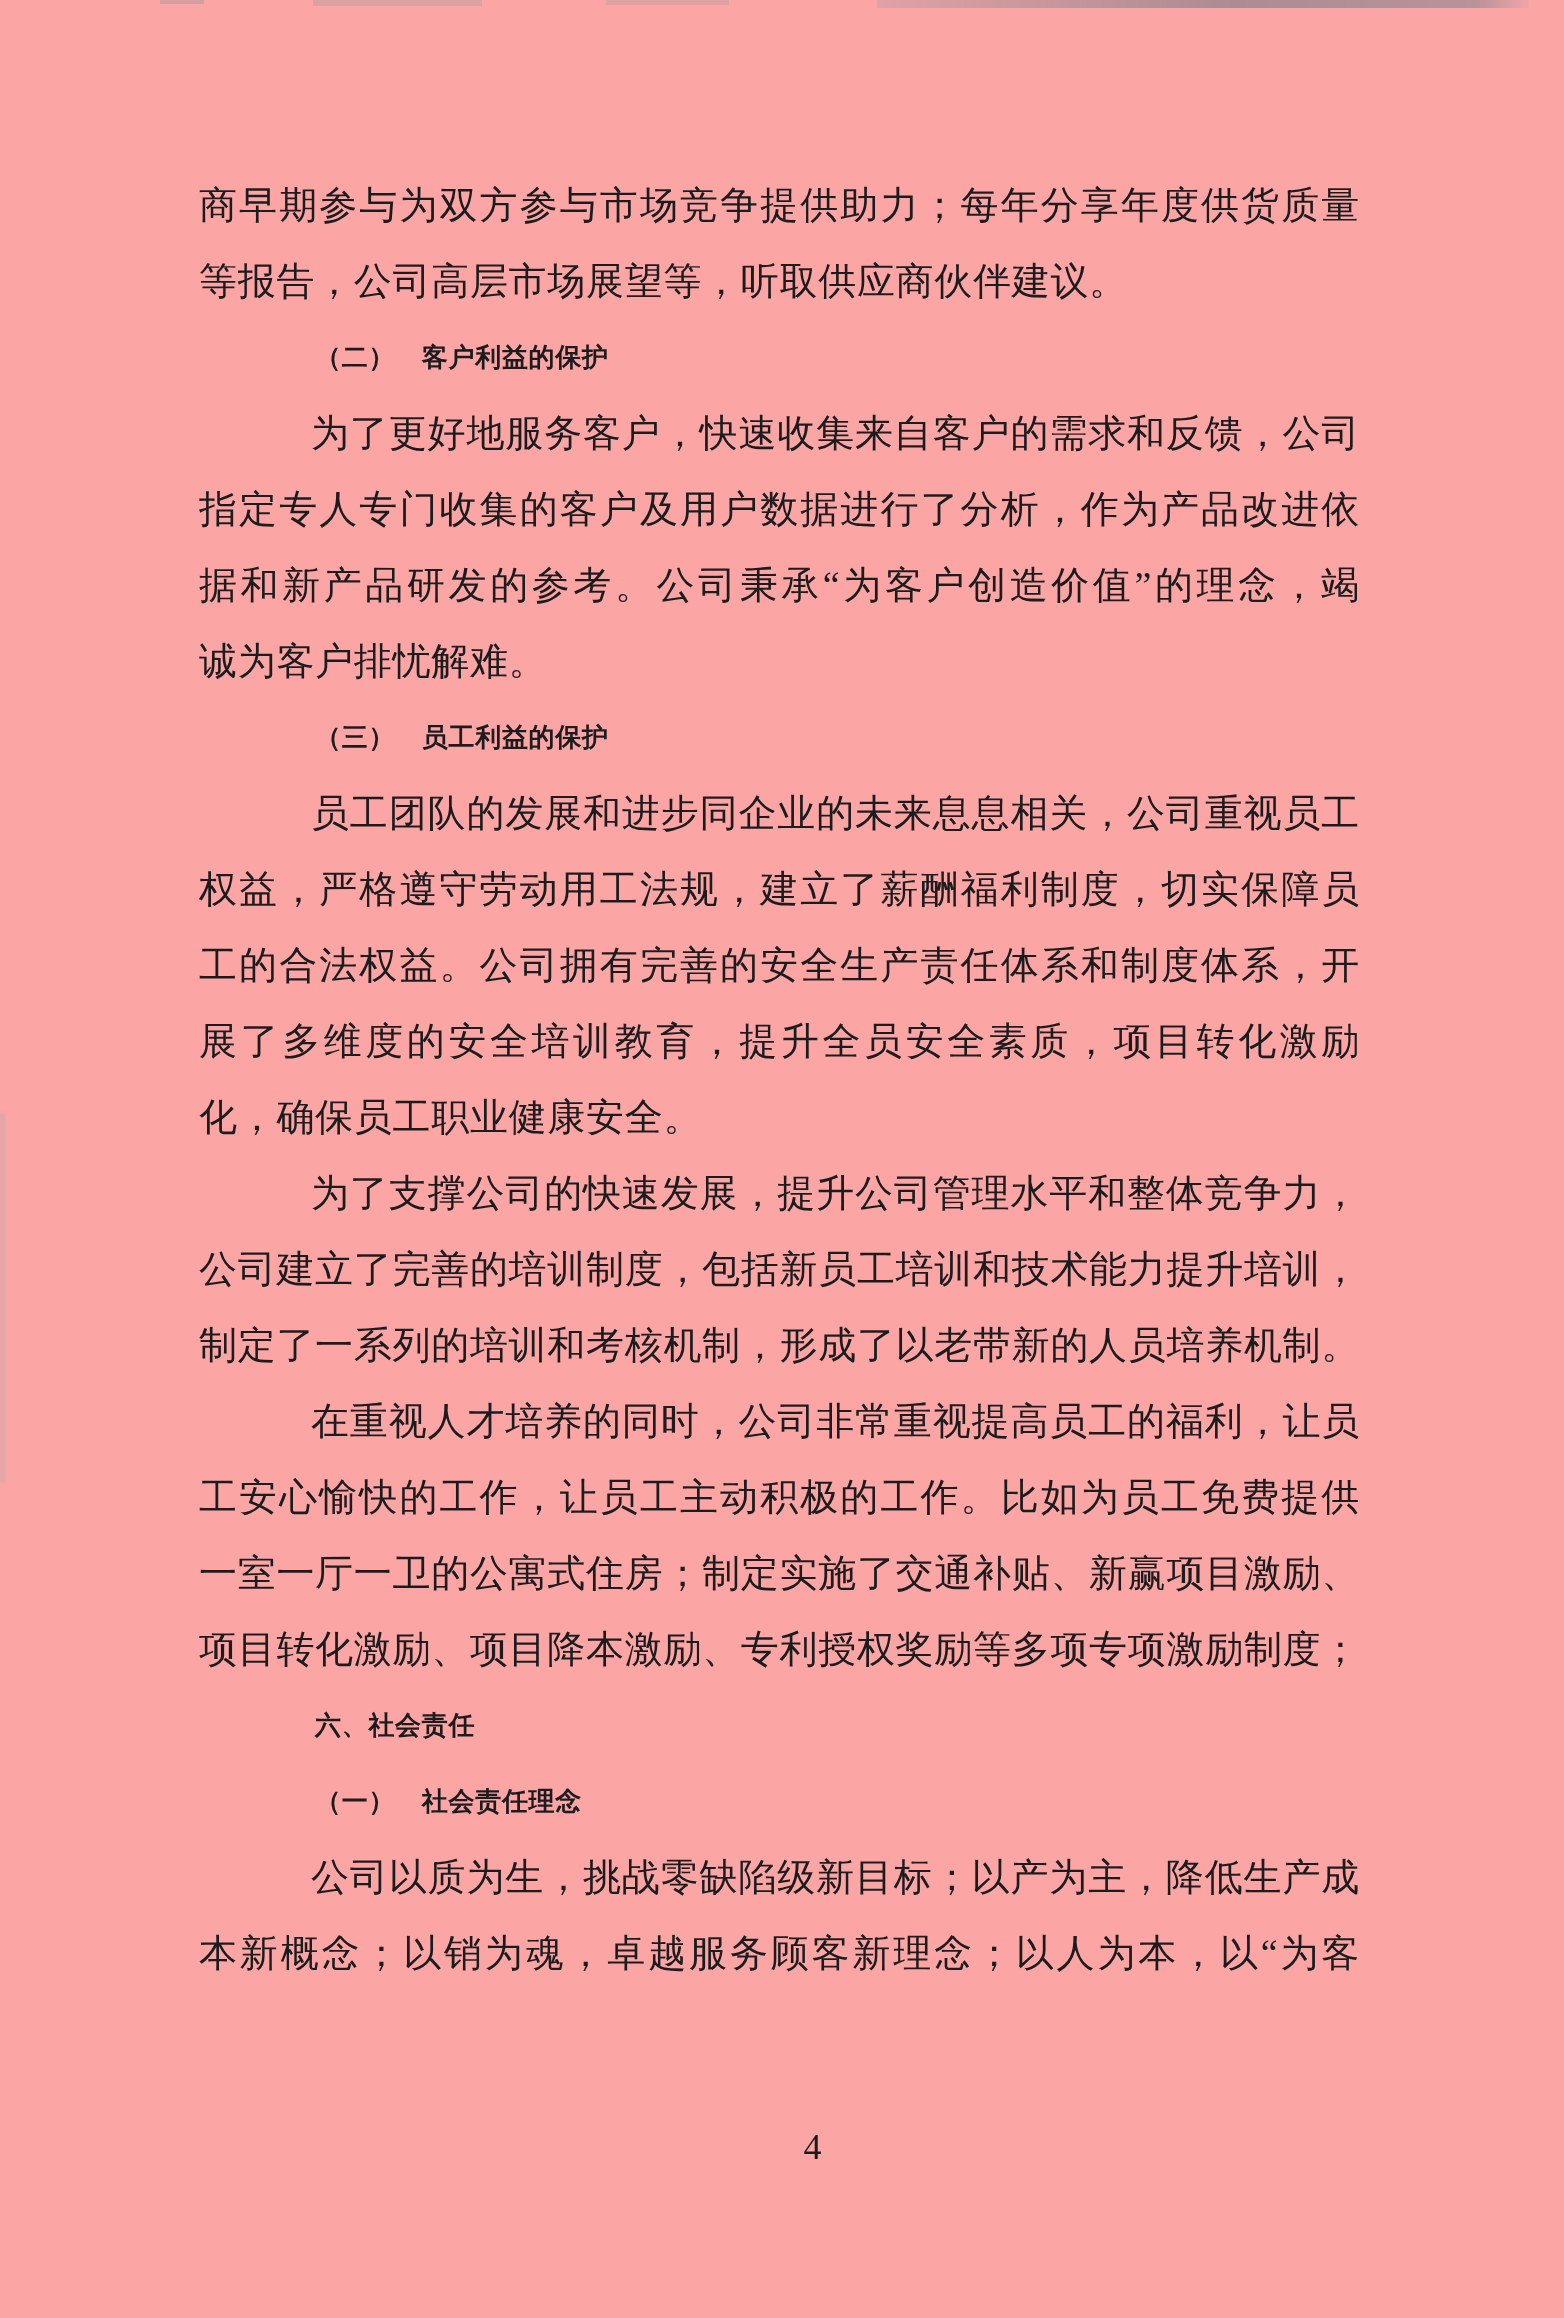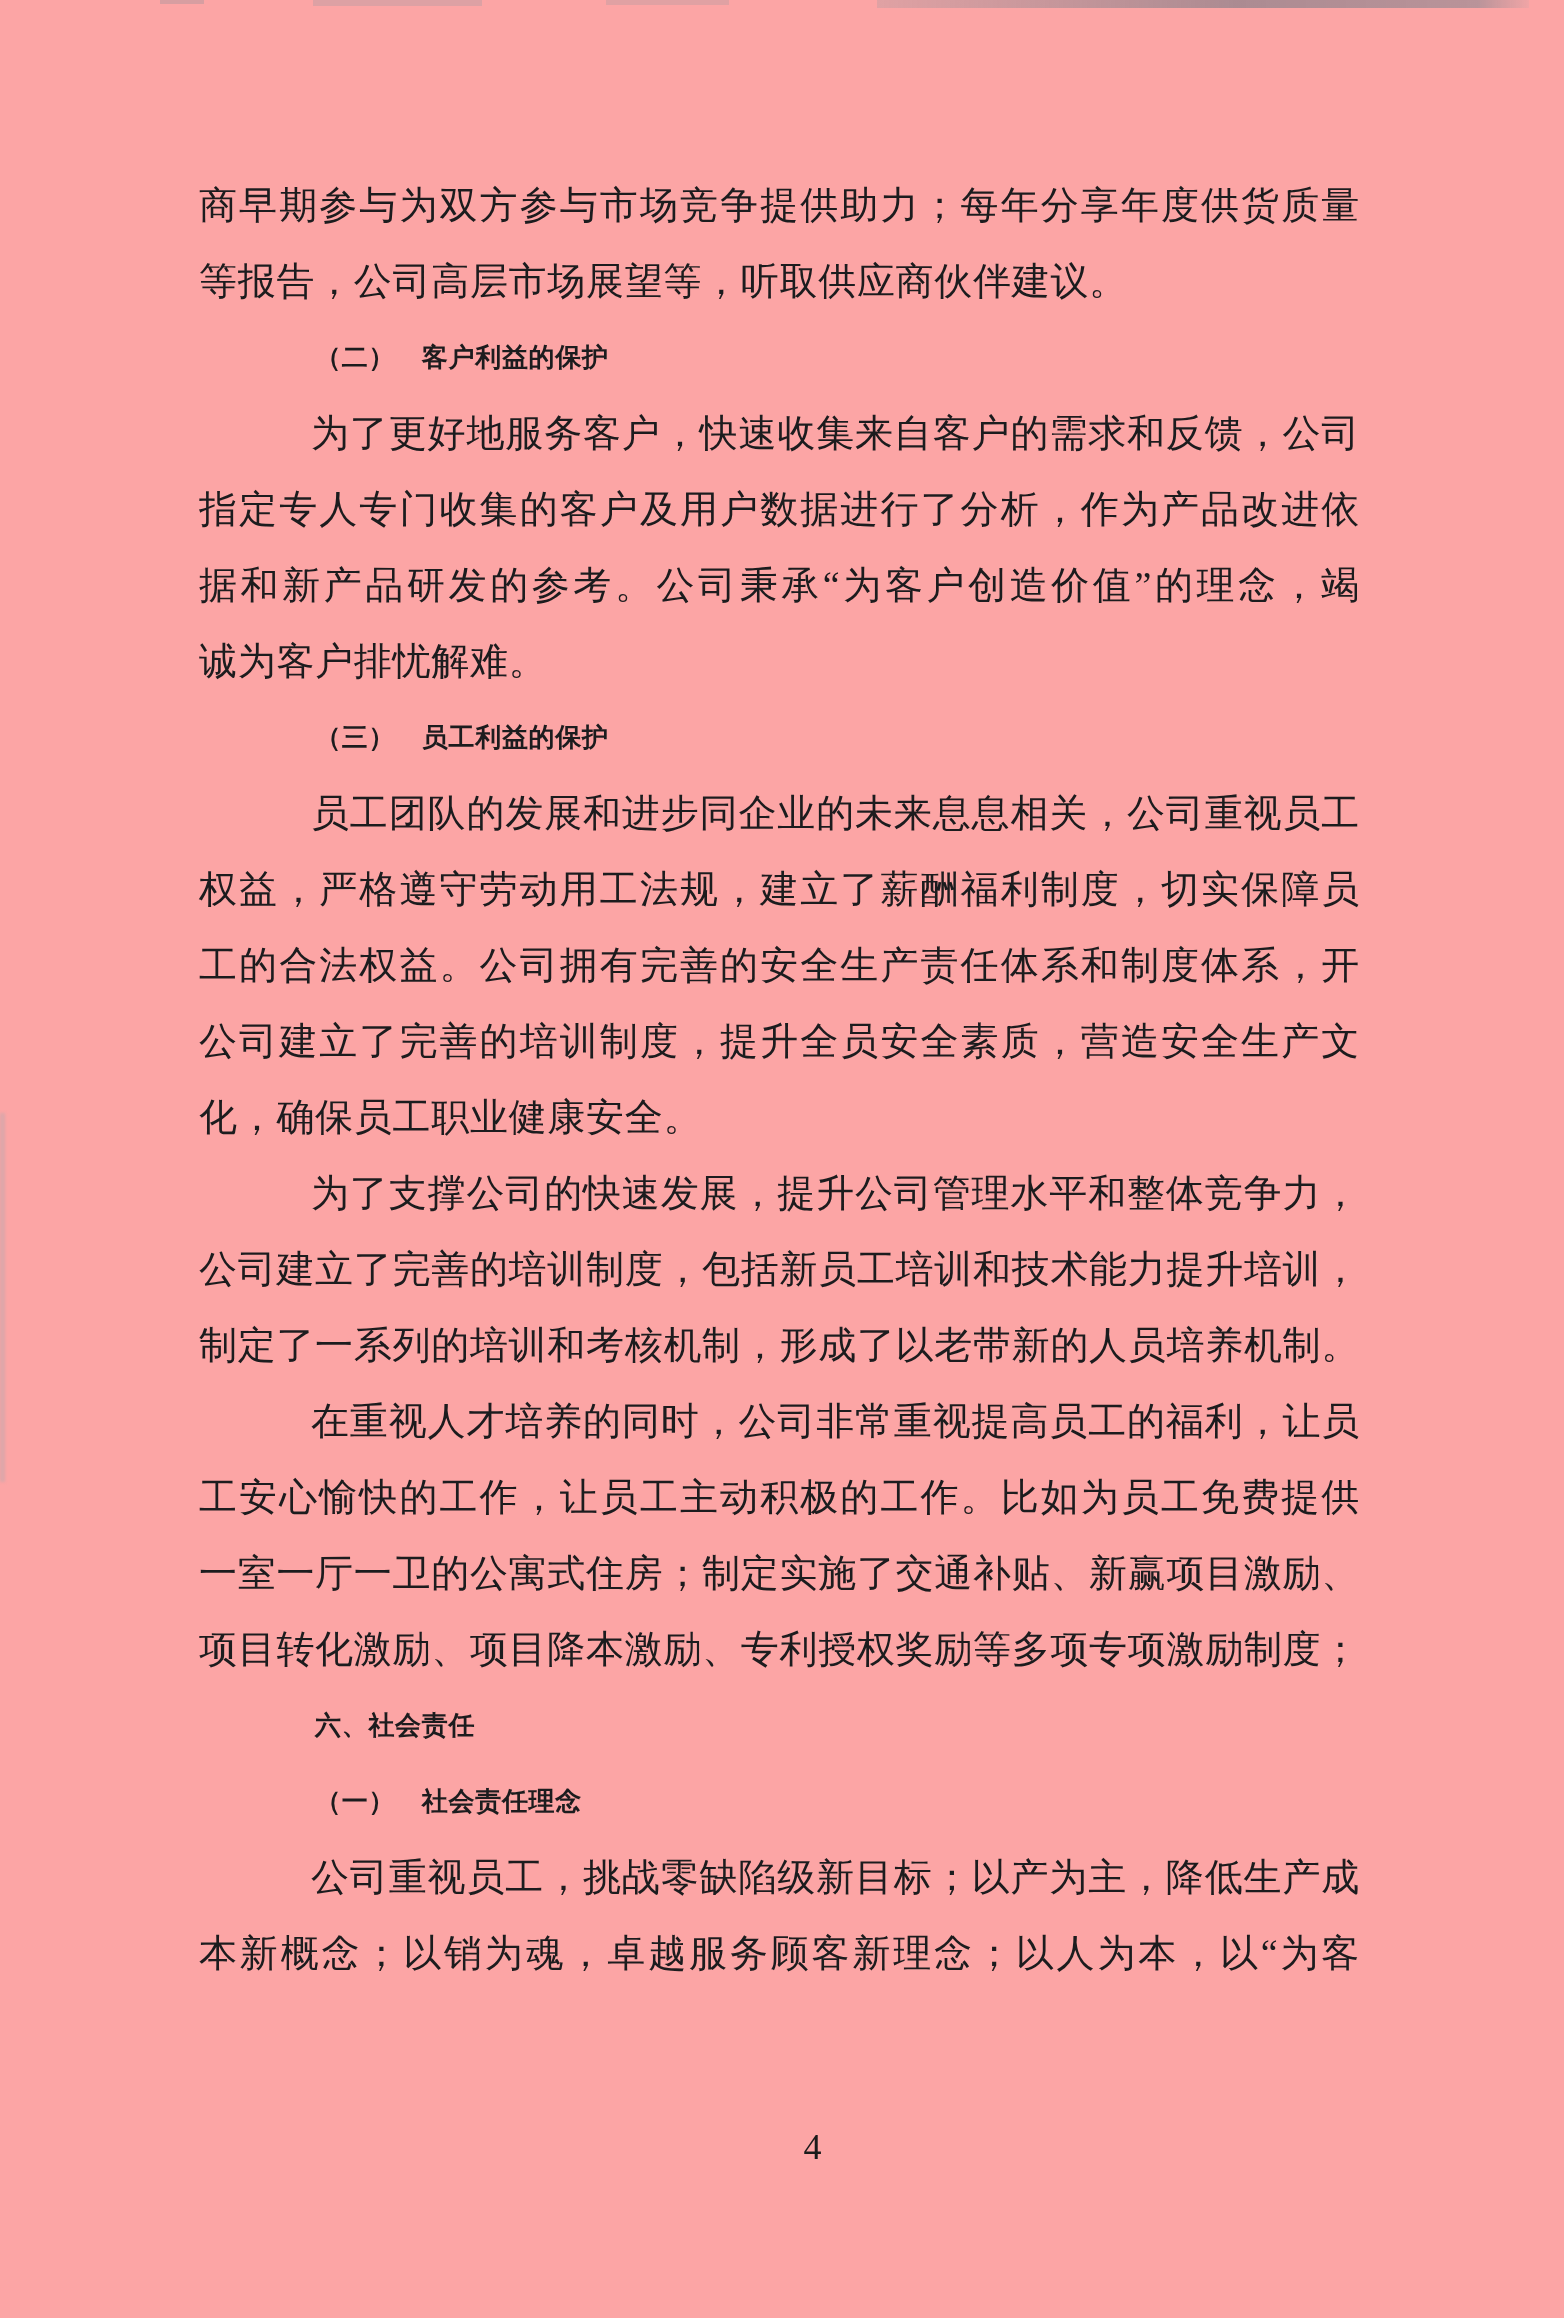--- a/index.html
+++ b/index.html
@@ -86,30 +86,30 @@
       <div class="line">等报告，公司高层市场展望等，听取供应商伙伴建议。</div>
       <div class="line heading">（二）　客户利益的保护</div>
       <div class="line indent fill">为了更好地服务客户，快速收集来自客户的需求和反馈，公司</div>
       <div class="line fill">指定专人专门收集的客户及用户数据进行了分析，作为产品改进依</div>
       <div class="line fill">据和新产品研发的参考。公司秉承“为客户创造价值”的理念，竭</div>
       <div class="line">诚为客户排忧解难。</div>
       <div class="line heading">（三）　员工利益的保护</div>
       <div class="line indent fill">员工团队的发展和进步同企业的未来息息相关，公司重视员工</div>
       <div class="line fill">权益，严格遵守劳动用工法规，建立了薪酬福利制度，切实保障员</div>
       <div class="line fill">工的合法权益。公司拥有完善的安全生产责任体系和制度体系，开</div>
-      <div class="line fill">公司建立了完善的培训制度，提升全员安全素质，营造安全生产文</div>
+      <div class="line fill">展了多维度的安全培训教育，提升全员安全素质，项目转化激励</div>
       <div class="line">化，确保员工职业健康安全。</div>
       <div class="line indent fill">为了支撑公司的快速发展，提升公司管理水平和整体竞争力，</div>
       <div class="line fill">公司建立了完善的培训制度，包括新员工培训和技术能力提升培训，</div>
       <div class="line fill">制定了一系列的培训和考核机制，形成了以老带新的人员培养机制。</div>
       <div class="line indent fill">在重视人才培养的同时，公司非常重视提高员工的福利，让员</div>
       <div class="line fill">工安心愉快的工作，让员工主动积极的工作。比如为员工免费提供</div>
       <div class="line fill">一室一厅一卫的公寓式住房；制定实施了交通补贴、新赢项目激励、</div>
       <div class="line fill">项目转化激励、项目降本激励、专利授权奖励等多项专项激励制度；</div>
       <div class="line heading">六、社会责任</div>
       <div class="line heading">（一）　社会责任理念</div>
-      <div class="line indent fill">公司重视员工，挑战零缺陷级新目标；以产为主，降低生产成</div>
+      <div class="line indent fill">公司以质为生，挑战零缺陷级新目标；以产为主，降低生产成</div>
       <div class="line fill">本新概念；以销为魂，卓越服务顾客新理念；以人为本，以“为客</div>
     </div>
 
   <div class="page-number">4</div>
 </div>
 
 
 </body></html>

